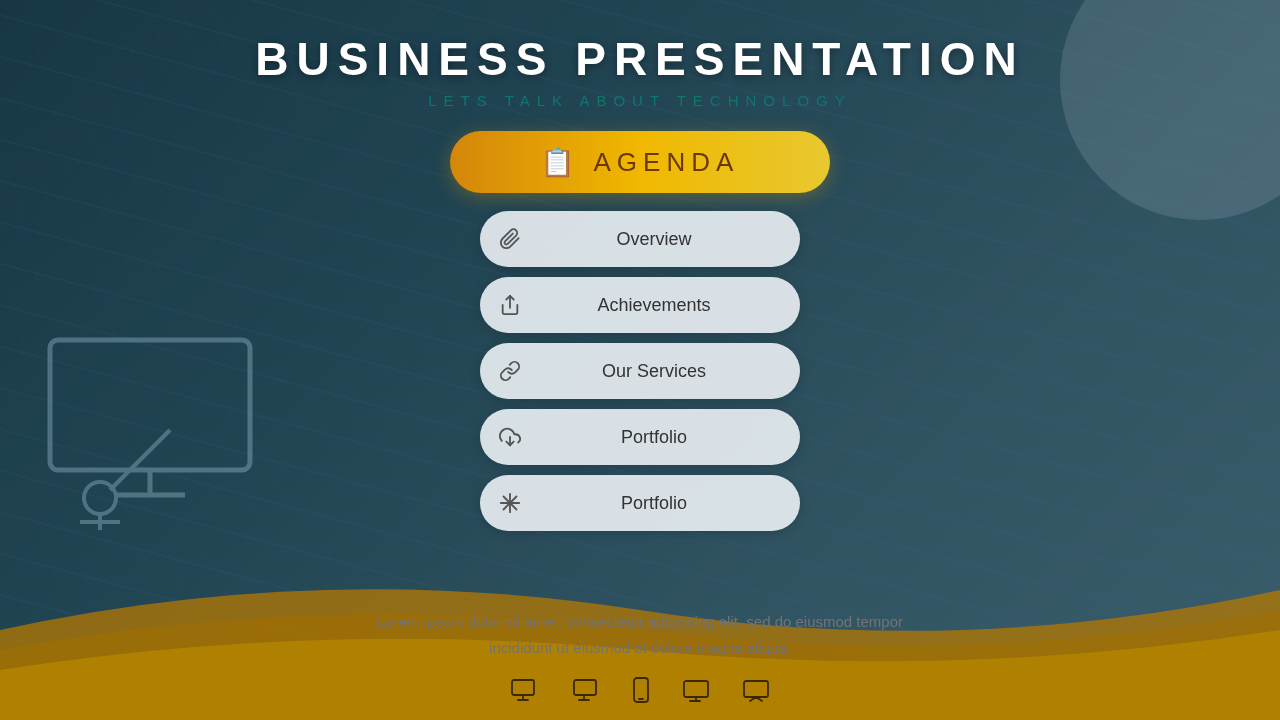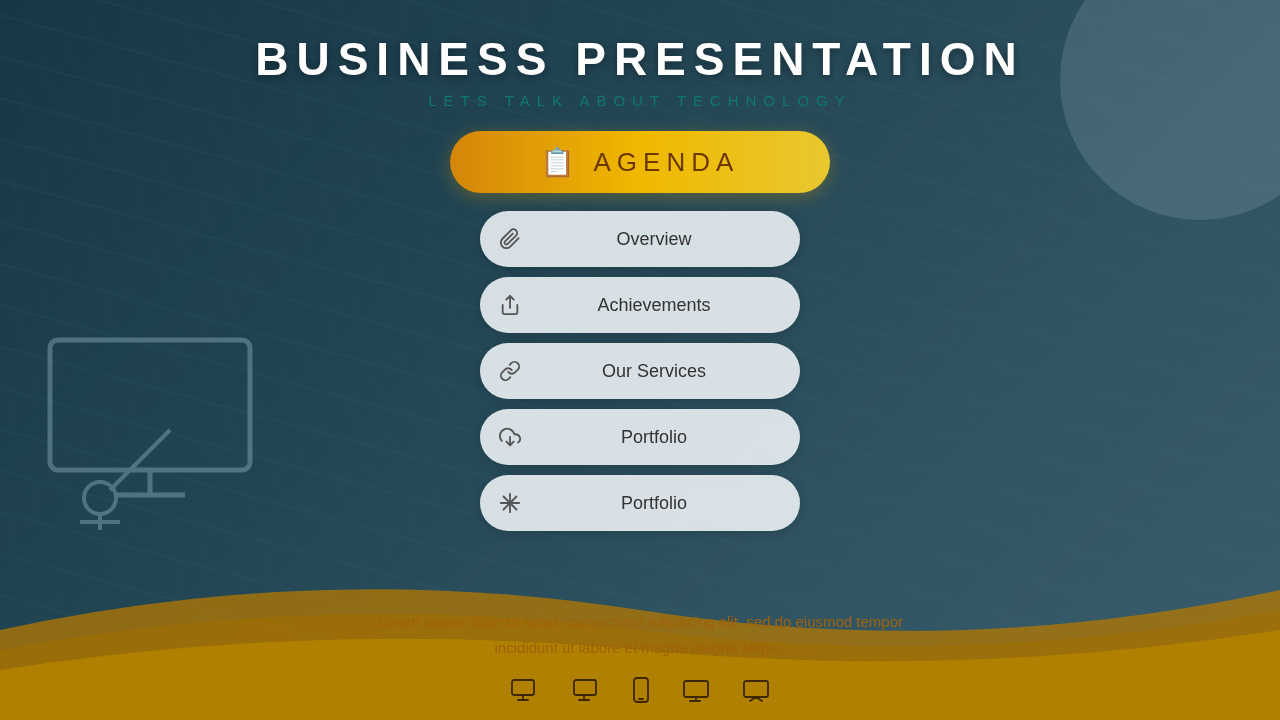--- a/index.html
+++ b/index.html
@@ -182,21 +182,21 @@
       width: 100%;
       height: 170px;
     }
 
     .bottom-text {
       position: absolute;
       bottom: 60px;
       left: 0;
       width: 100%;
       text-align: center;
-      color: #a16207;
+      color: #737373;
       font-size: 15px;
       line-height: 1.7;
       z-index: 3;
     }
 
     .bottom-icons {
       position: absolute;
       bottom: 10px;
       left: 0;
       width: 100%;
@@ -303,21 +303,21 @@
 
 <div class="bottom-area">
   <svg class="bottom-wave" viewBox="0 0 1280 170" preserveAspectRatio="none" xmlns="http://www.w3.org/2000/svg">
     <path d="M0,80 Q320,10 640,60 Q960,110 1280,40 L1280,170 L0,170 Z" fill="rgba(180,120,0,0.75)"></path>
     <path d="M0,100 Q320,40 640,80 Q960,120 1280,60 L1280,170 L0,170 Z" fill="rgba(160,110,0,0.6)"></path>
     <path d="M0,120 Q320,70 640,100 Q960,130 1280,80 L1280,170 L0,170 Z" fill="#b08000"></path>
   </svg>
 
   <div class="bottom-text">
     <div>Lorem ipsum dolor sit amet, consectetur adipiscing elit, sed do eiusmod tempor</div>
-    <div>incididunt ut labore et magna magna aliqua.</div>
+    <div>incididunt ut eiusmod et dolore magna aliqua.</div>
   </div>
 
   <div class="bottom-icons">
 
   <span class="bottom-icon"><svg width="28" height="24" viewBox="0 0 28 24" fill="none" stroke="#2a1800" stroke-width="1.8" stroke-linecap="round" stroke-linejoin="round">
           <rect x="1" y="2" width="22" height="15" rx="2"></rect>
           <line x1="7" y1="22" x2="17" y2="22"></line>
           <line x1="12" y1="17" x2="12" y2="22"></line>
         </svg></span>
       <span class="bottom-icon"><svg width="26" height="24" viewBox="0 0 26 24" fill="none" stroke="#2a1800" stroke-width="1.8" stroke-linecap="round" stroke-linejoin="round">

